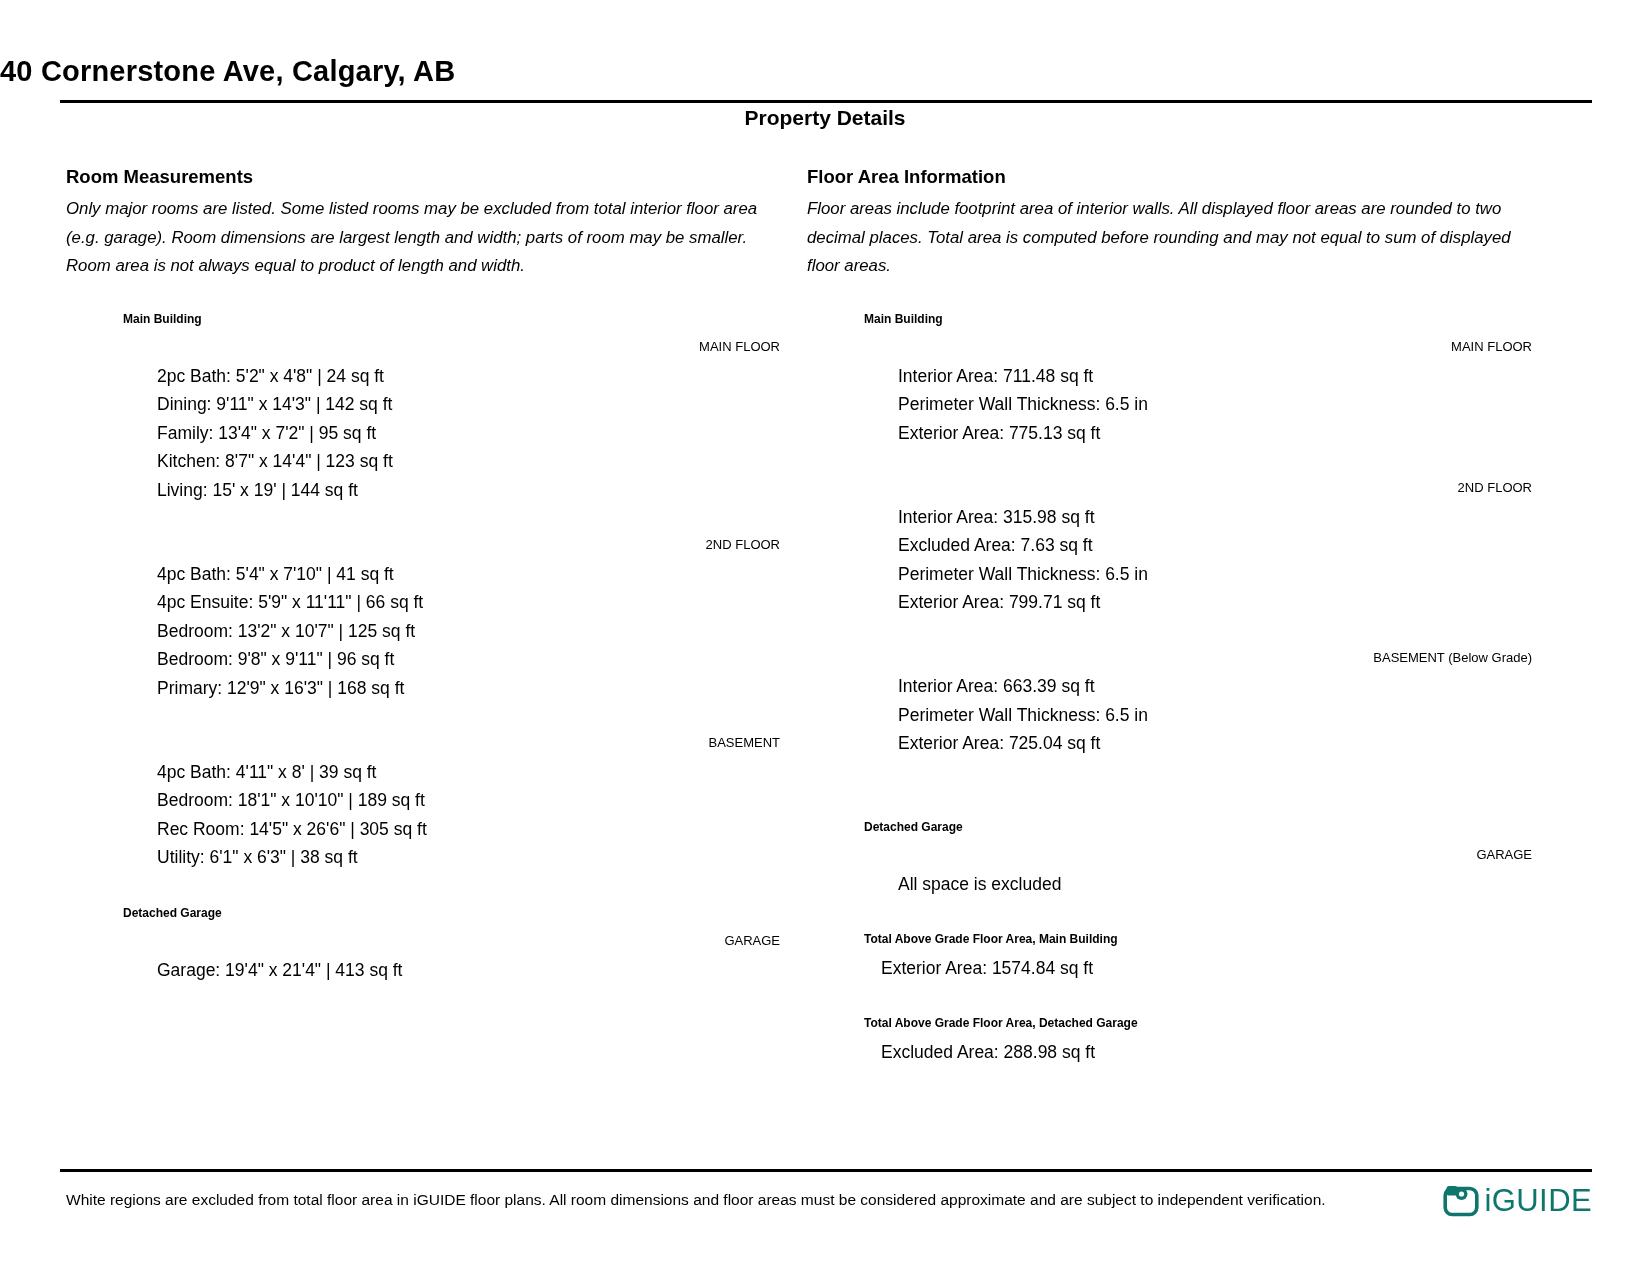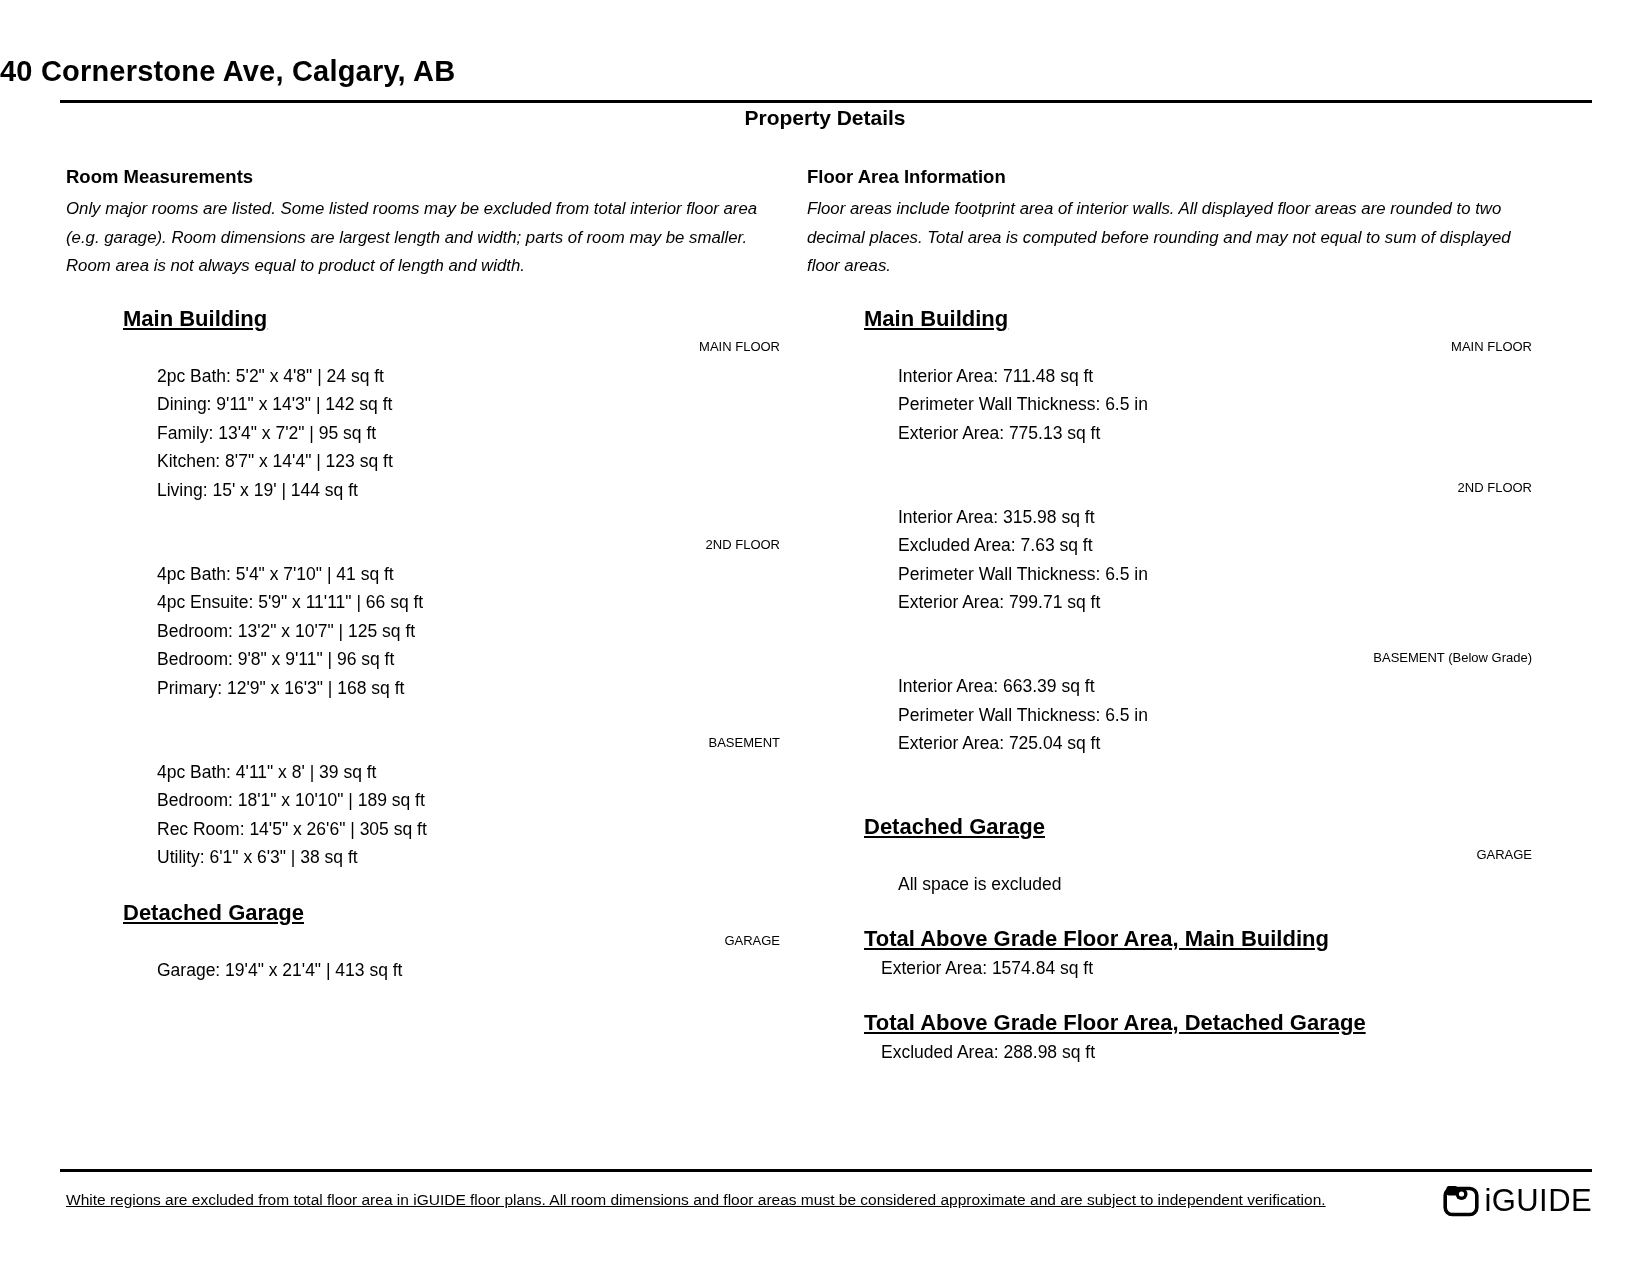--- a/index.html
+++ b/index.html
@@ -28,33 +28,33 @@
   .col-left  { left:66px;  width:714px; }
   .col-right { left:807px; width:725px; }
   .sec-heading { margin:0; font-size:18.5px; line-height:28px; font-weight:bold; }
   .sec-desc {
     margin:4px 0 0 0;
     font-size:16.8px; line-height:28.6px;
     white-space:pre-line;
     font-style:italic;
   }
   .buildings { margin-top:24px; }
-  .building-name { font-size:22px; font-weight:bold; line-height:28.5px; padding-left:57px;text-decoration:underline; }
+  .building-name { font-size:12px; font-weight:bold; line-height:28.5px; padding-left:57px; }
   .floor + .floor { margin-top:27px; }
   .floor-name { font-size:13px; line-height:28.5px; padding-left:74px;text-align:right; }
   .room { font-size:17.5px; line-height:28.5px; padding-left:91px; }
   .col-left  .building + .building { margin-top:27px; }
   .col-right .building + .building { margin-top:55px; }
   .total { margin-top:27px; }
   .total-stat { padding-left:74px; }
   .footer-row {
     position:absolute; top:1176px; left:66px; right:58px; height:48px;
     display:flex; justify-content:space-between; align-items:center;
   }
-  .disclaimer { font-size:15.5px; line-height:20px;text-decoration:underline; }
+  .disclaimer { font-size:15.5px; line-height:20px; }
   .logo { display:flex; align-items:center; gap:5px; }
   .logo-text { font-size:31px; letter-spacing:0.4px; line-height:33px; }
   .logo-icon { display:block; }
 </style>
 </head>
 <body>
 
 <div class="page">
 
   <h1 class="title">40 Cornerstone Ave, Calgary, AB</h1>
@@ -147,21 +147,21 @@
         <div class="total">
           <div class="building-name">Total Above Grade Floor Area, Detached Garage</div>
           <div class="room total-stat">Excluded Area: 288.98 sq ft</div>
         </div>
       </div>
   </section>
 
   <div class="rule rule-bottom"></div>
   <div class="footer-row">
     <span class="disclaimer">White regions are excluded from total floor area in iGUIDE floor plans. All room dimensions and floor areas must be considered approximate and are subject to independent verification.</span>
-    <span class="logo" id="iguide-logo" style="color: #000000;">
+    <span class="logo" id="iguide-logo" style="color: #0f766e;">
       <svg class="logo-icon" width="37" height="33" viewBox="0 0 37 33" aria-hidden="true">
         <rect x="2.2" y="4.5" width="31.6" height="26" rx="7" fill="none" stroke="currentColor" stroke-width="3.6"></rect>
         <rect x="3.5" y="2" width="11" height="9.5" rx="2.5" fill="currentColor"></rect>
         <circle cx="18.5" cy="10" r="6" fill="currentColor"></circle>
         <circle cx="18.5" cy="10" r="2.6" fill="#ffffff"></circle>
       </svg>
       <span class="logo-text">iGUIDE</span>
     </span>
   </div>
 

